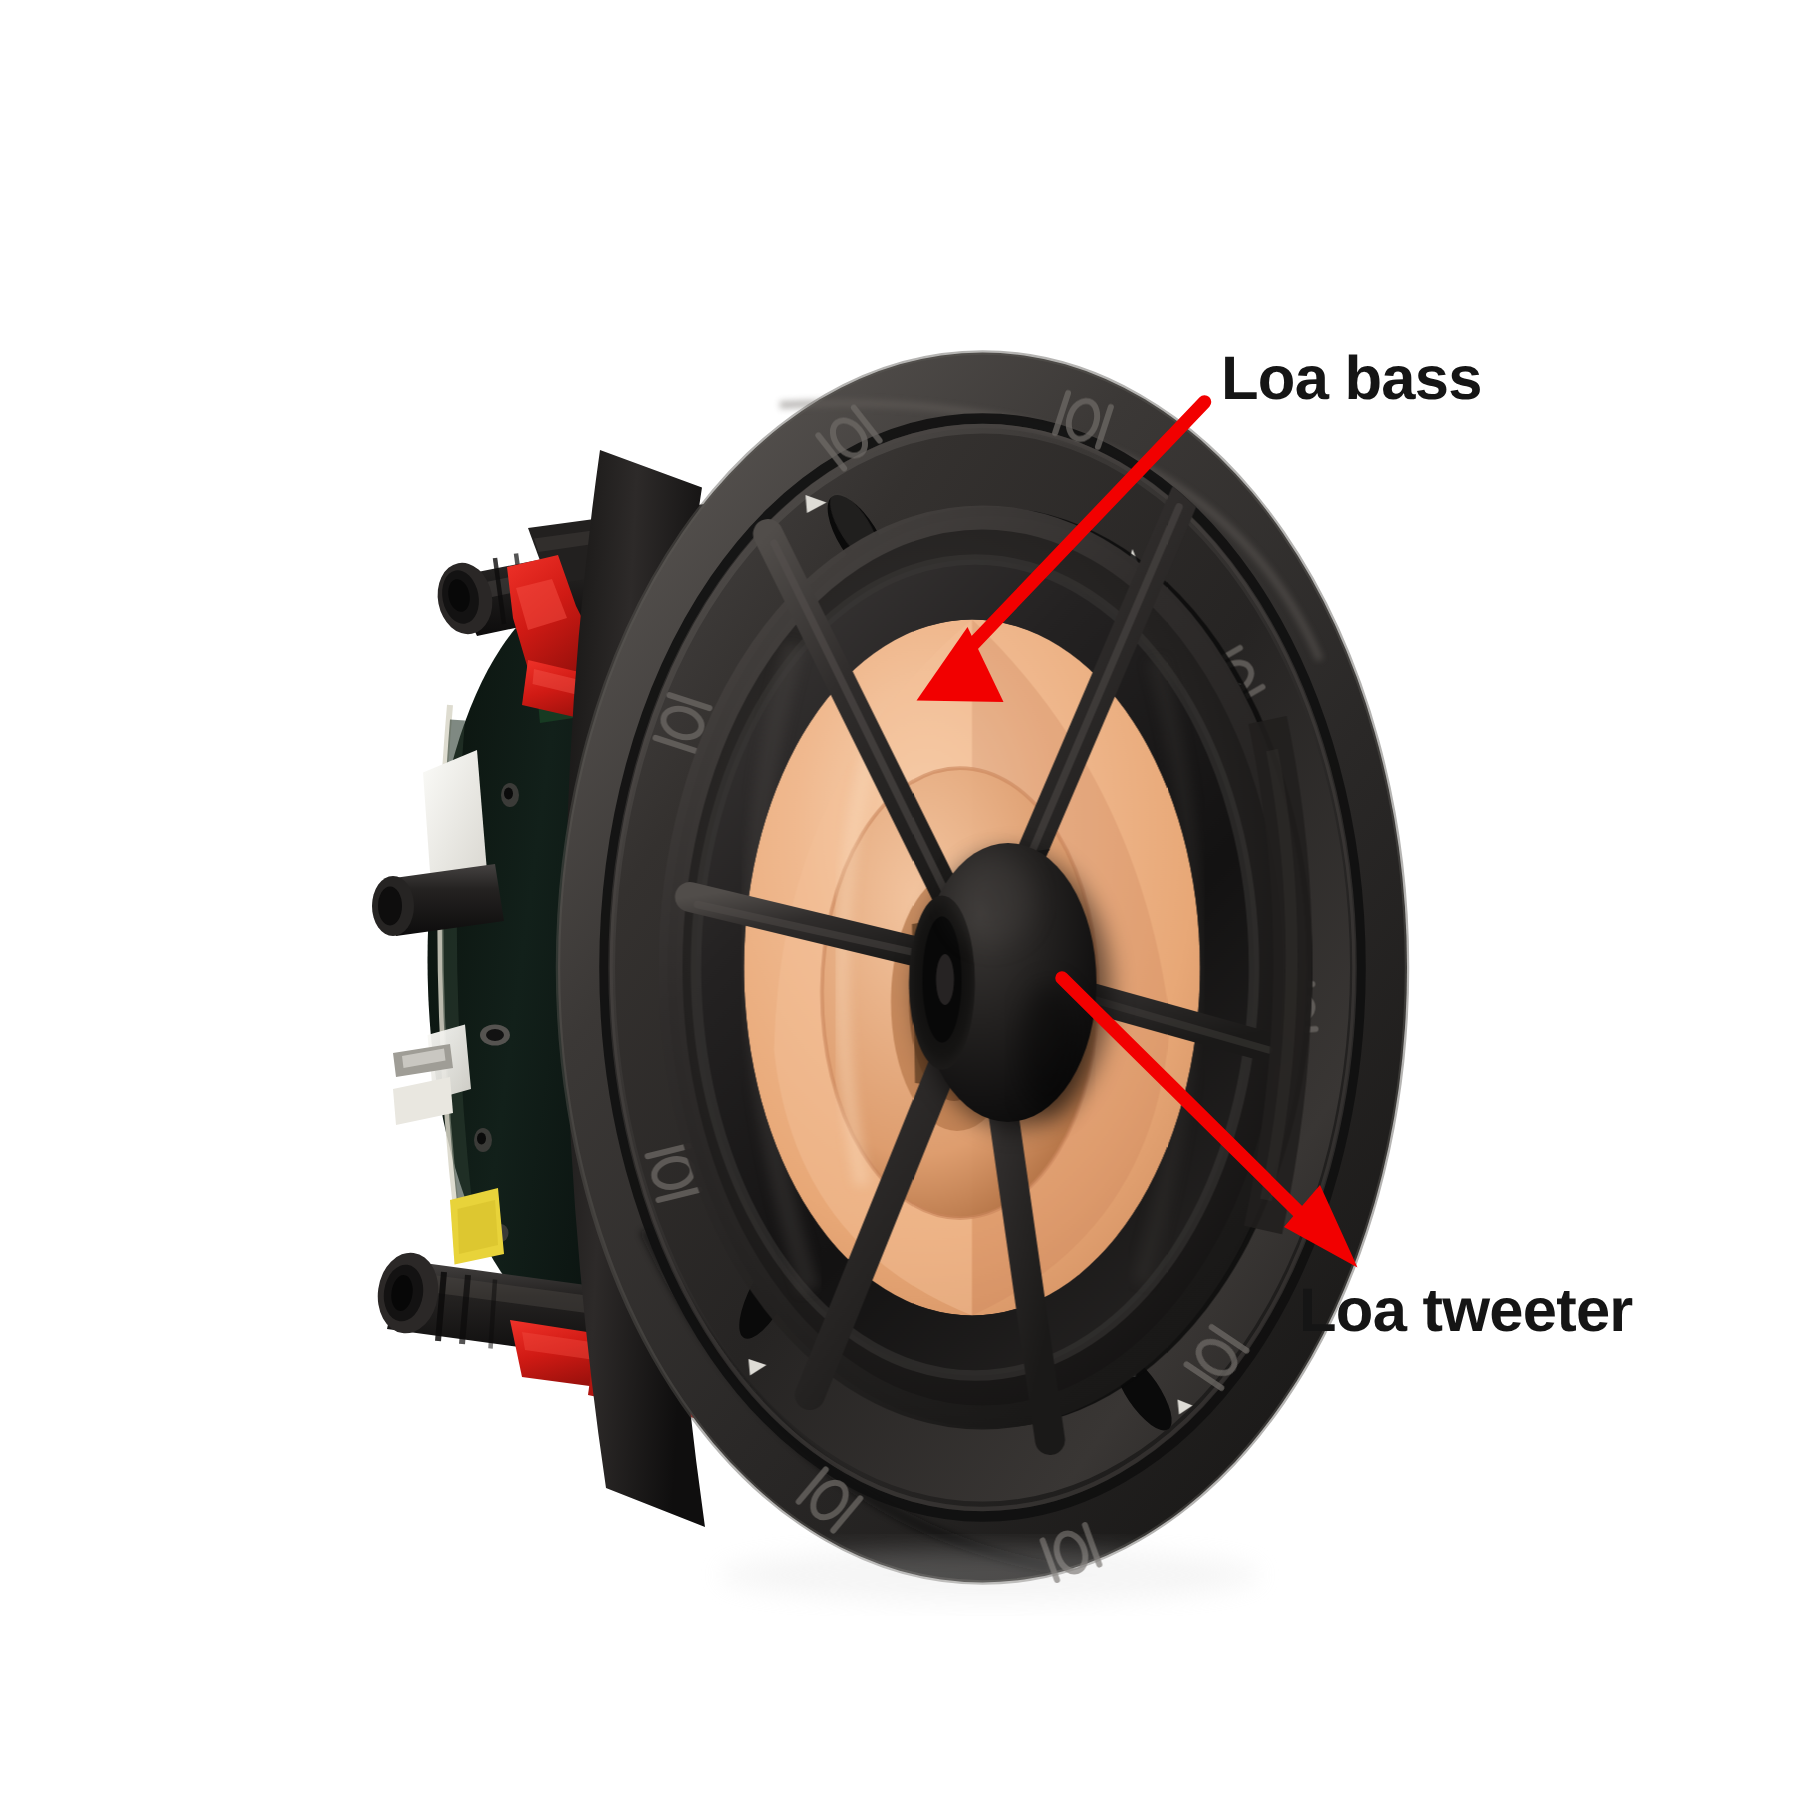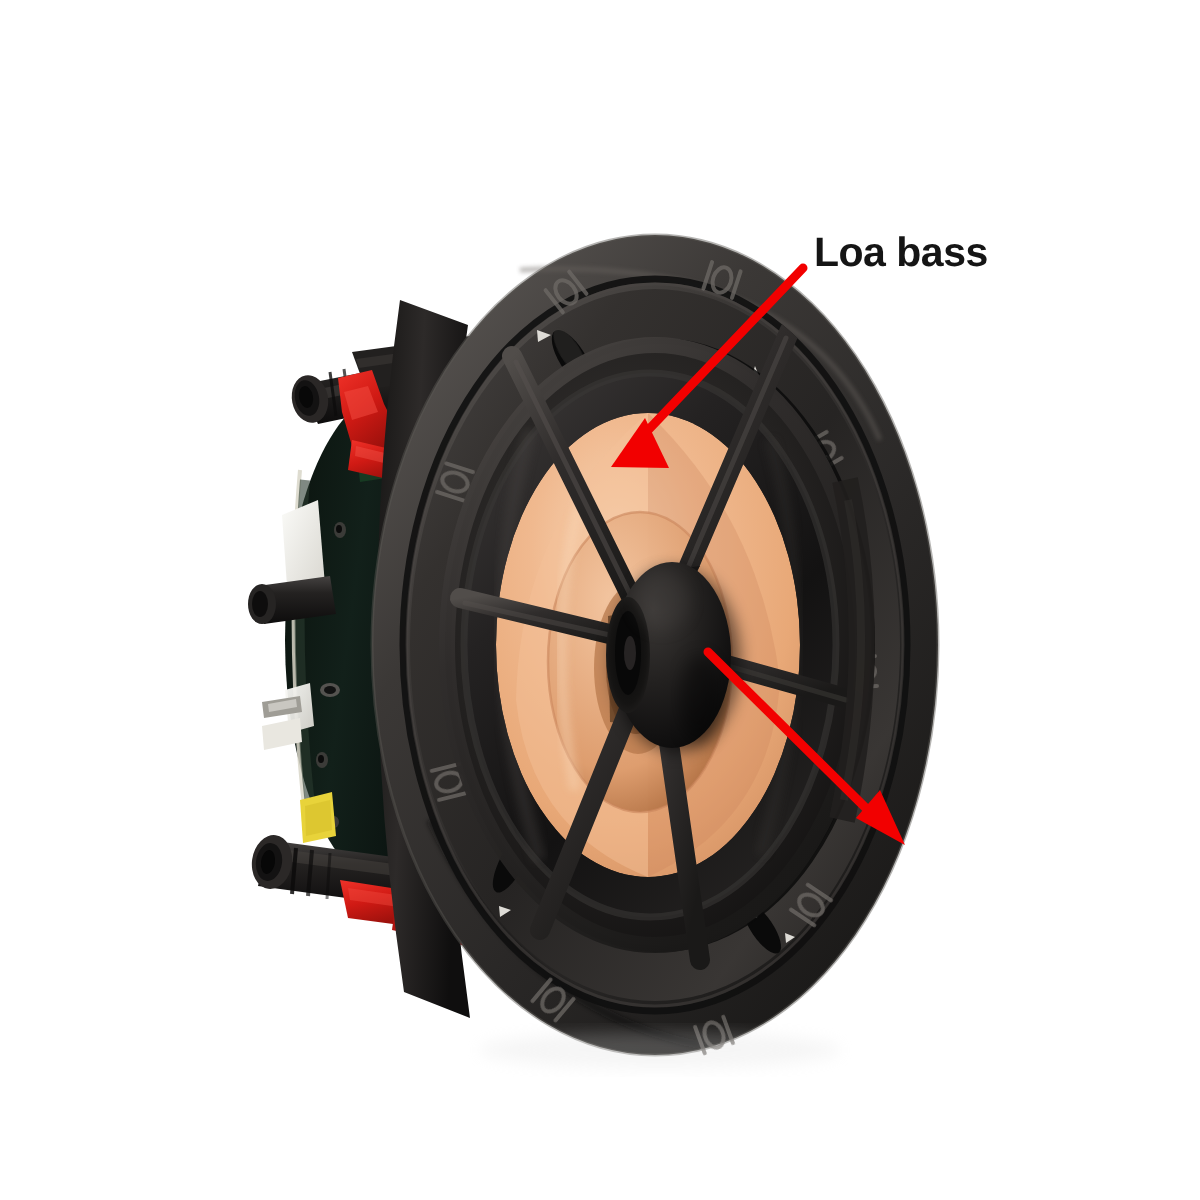--- a/index.html
+++ b/index.html
@@ -447,14 +447,15 @@
       <polygon points="611,467 645,418 669,468" fill="#f20000"></polygon>
     </g>
     <g>
       <line x1="708" y1="652" x2="884" y2="826" stroke="#f20000" stroke-width="9" stroke-linecap="round"></line>
       <polygon points="905,845 856,818 880,790" fill="#f20000"></polygon>
     </g>
   </svg>
 
   <div class="ann-label" id="label-bass">Loa bass</div>
 
+  <div class="ann-label" id="label-tweeter">Loa tweeter</div>
 
 </div>
 
 </body></html>

